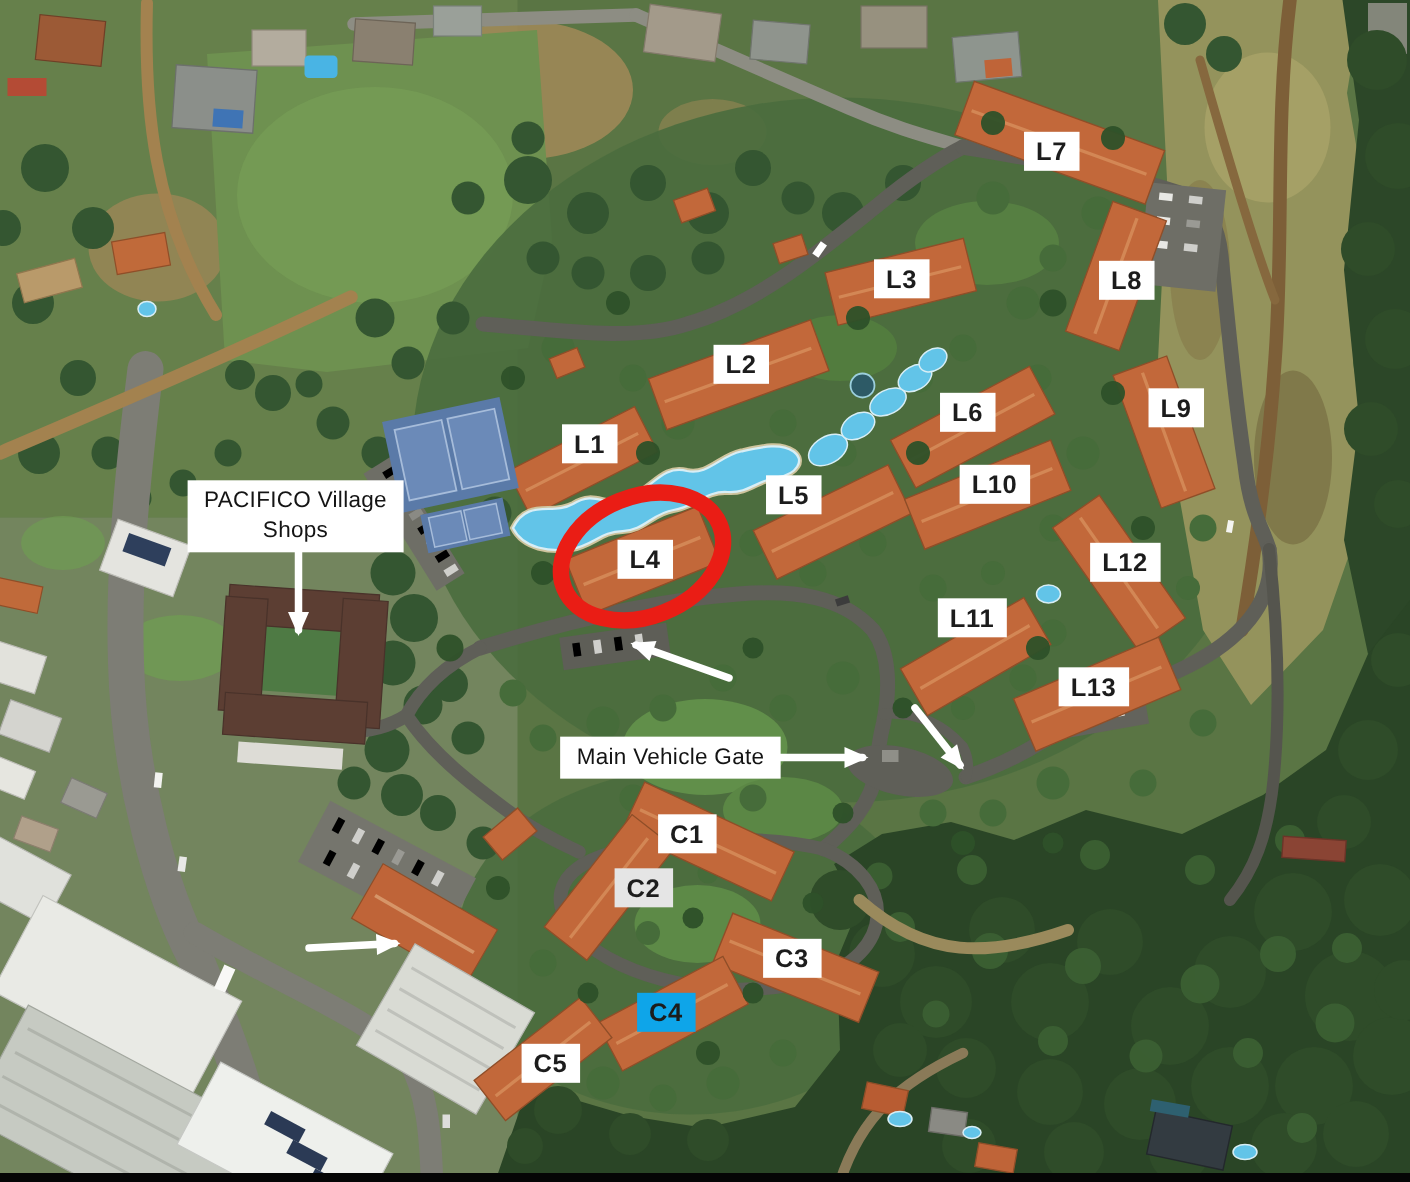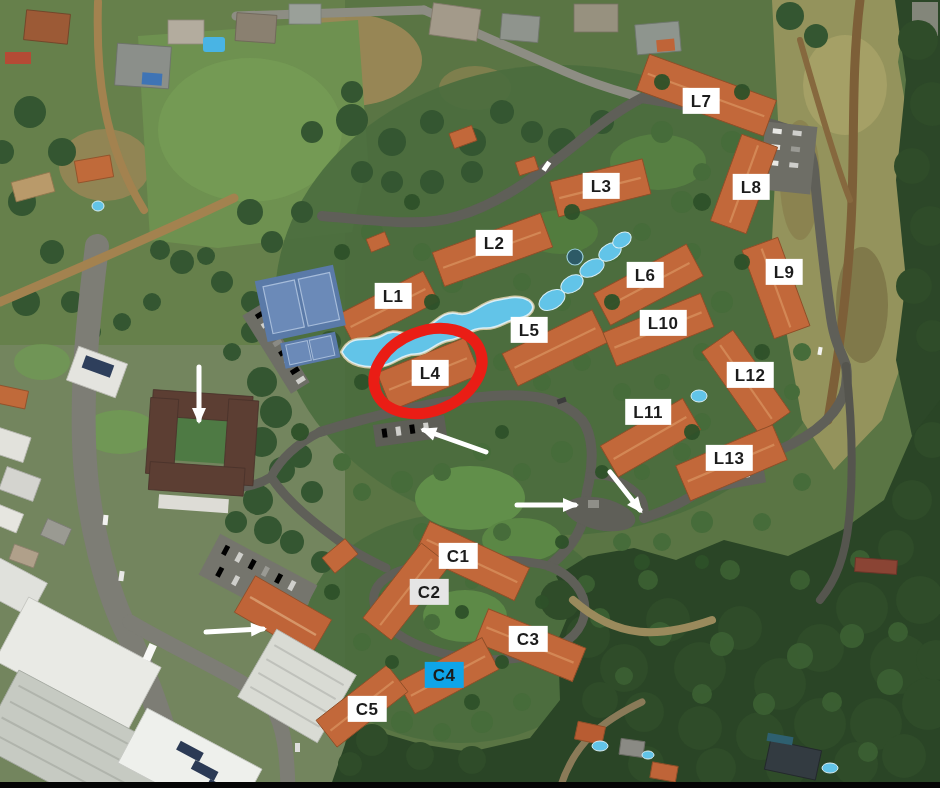--- a/index.html
+++ b/index.html
@@ -585,14 +585,21 @@
       <div class="bldg-label" style="left: 784px; top: 272px; background: rgb(255, 255, 255); color: rgb(28, 28, 28);">L9</div>
       <div class="bldg-label" style="left: 663px; top: 323px; background: rgb(255, 255, 255); color: rgb(28, 28, 28);">L10</div>
       <div class="bldg-label" style="left: 648px; top: 412px; background: rgb(255, 255, 255); color: rgb(28, 28, 28);">L11</div>
       <div class="bldg-label" style="left: 750px; top: 375px; background: rgb(255, 255, 255); color: rgb(28, 28, 28);">L12</div>
       <div class="bldg-label" style="left: 729px; top: 458px; background: rgb(255, 255, 255); color: rgb(28, 28, 28);">L13</div>
       <div class="bldg-label" style="left: 458px; top: 556px; background: rgb(255, 255, 255); color: rgb(28, 28, 28);">C1</div>
       <div class="bldg-label" style="left: 429px; top: 592px; background: #e5e5e5; color: rgb(28, 28, 28);">C2</div>
       <div class="bldg-label" style="left: 528px; top: 639px; background: rgb(255, 255, 255); color: rgb(28, 28, 28);">C3</div>
       <div class="bldg-label" style="left: 444px; top: 675px; background: #0ea5e9; color: rgb(28, 28, 28);">C4</div>
       <div class="bldg-label" style="left: 367px; top: 709px; background: rgb(255, 255, 255); color: rgb(28, 28, 28);">C5</div>
+      <div class="callout" style="left: 197px; top: 344px; background: rgb(255, 255, 255);">
+        <div>PACIFICO Village</div>
+        <div>Shops</div>
+      </div>
+      <div class="callout" style="left: 447px; top: 505px; background: rgb(255, 255, 255);">
+        <div>Main Vehicle Gate</div>
+      </div>
     </div>
 </div>
 
 </body></html>

